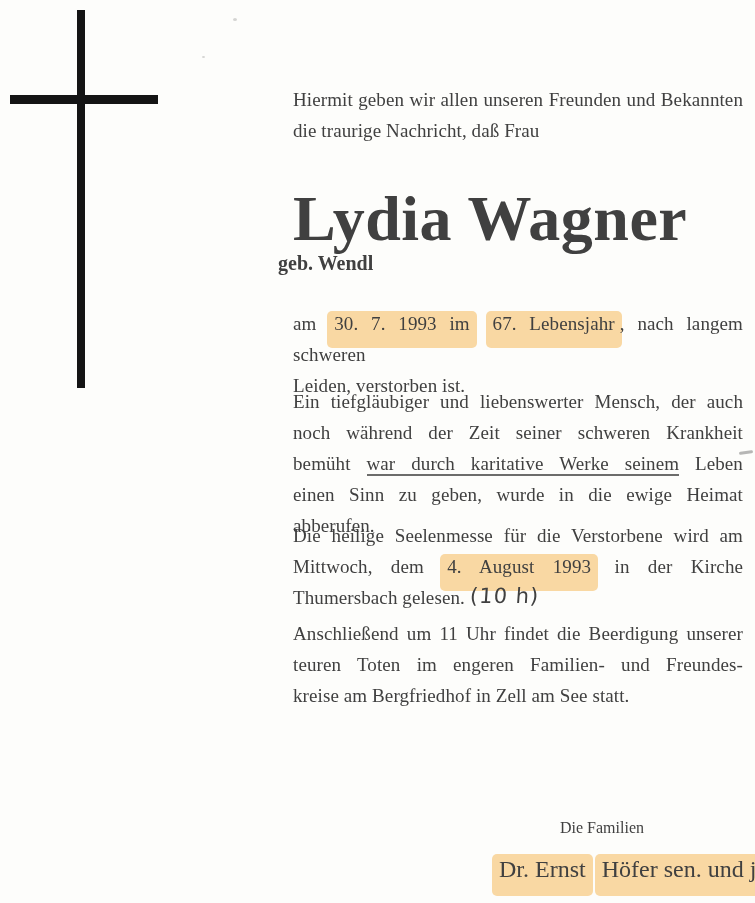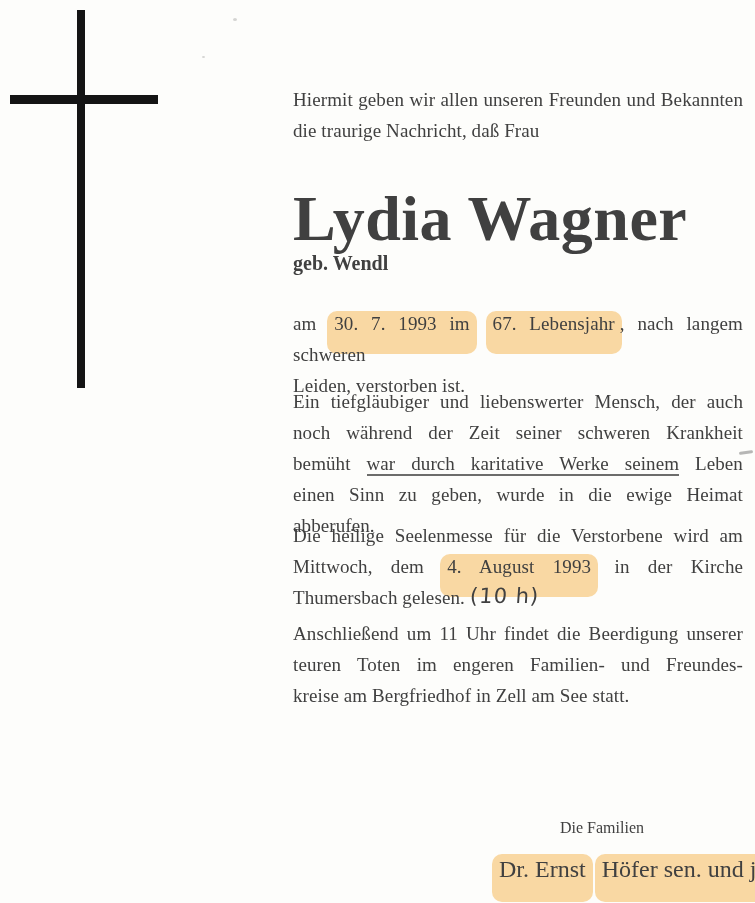--- a/index.html
+++ b/index.html
@@ -43,30 +43,30 @@
     left: 293px; top: 190px;
     width: 460px;
     font-size: 64px;
     line-height: 58px;
     font-weight: bold;
     letter-spacing: 0.5px;
     white-space: nowrap;
   }
   .maiden {
     position: absolute;
-    left: 293px; top: 251px;
+    left: 278px; top: 251px;
     font-size: 20px;
     line-height: 24px;
     font-weight: bold;
   }
   .hl {
     background: var(--hl, #f9d8a3);
-    padding: 2px 7px 20px 7px;
+    padding: 2px 7px 14px 7px;
     margin: -2px -2px -3px -2px;
-    border-radius: 10px;
+    border-radius: 5px;
     box-decoration-break: clone;
     -webkit-box-decoration-break: clone;
   }
   .ul {
     border-bottom: 2px solid rgba(45,45,45,0.7);
     padding-bottom: 0px;
   }
   .hand {
     display: inline-block;
     font-family: "DejaVu Sans", sans-serif;

